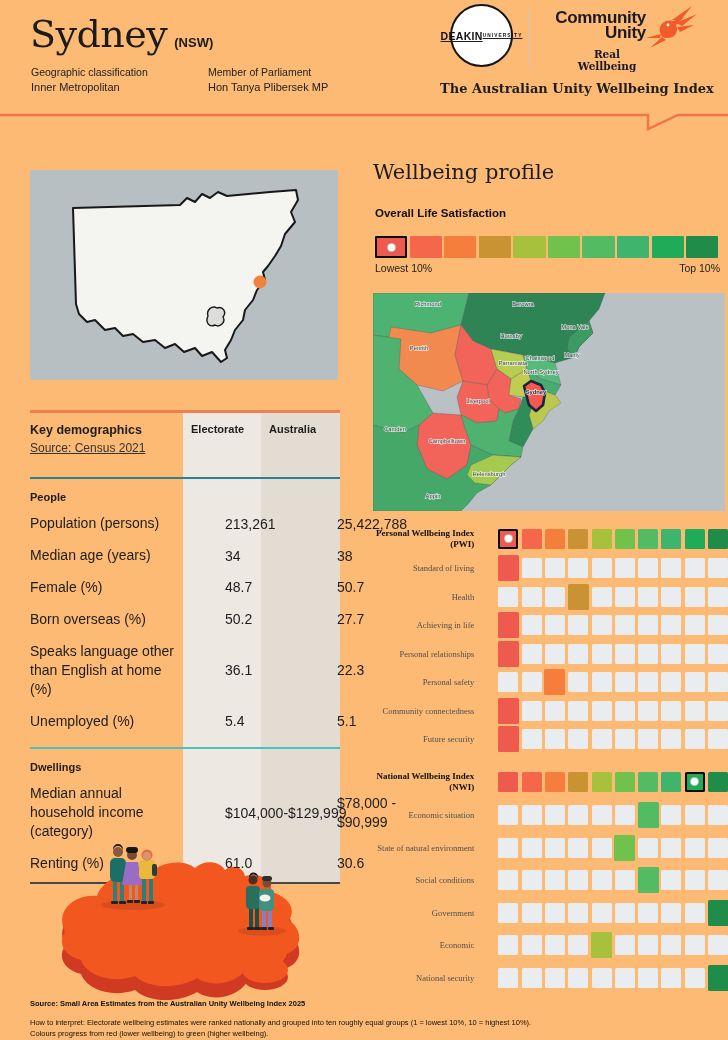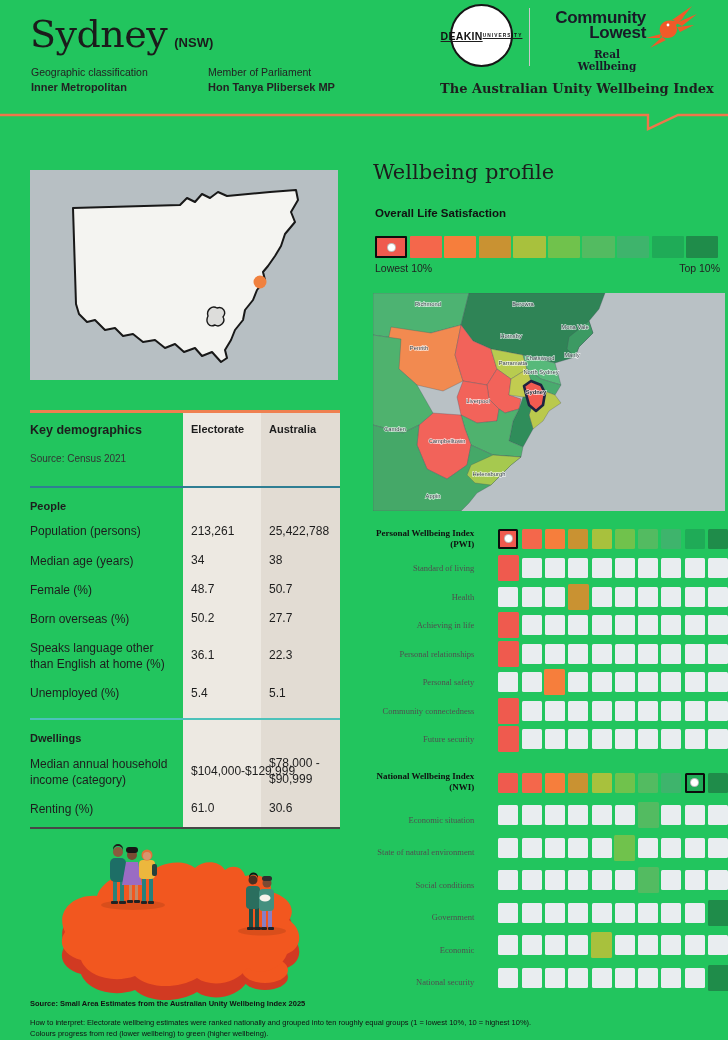--- a/index.html
+++ b/index.html
@@ -1,24 +1,24 @@
 <!DOCTYPE html>
 <html><head>
 <meta charset="utf-8">
 <style>
   html,body{margin:0;padding:0;background:#fff;}
   body{width:728px;height:1040px;overflow:hidden;font-family:"Liberation Sans",sans-serif;color:#1d1d1d;}
-  #page{position:relative;width:728px;height:1040px;background:#22c55e;}
+  #page{position:relative;width:728px;height:1040px;background:#fdba74;}
 
   
   .title-row{position:absolute;left:30px;top:12px;display:flex;align-items:baseline;gap:7px;}
   .title-main{font-family:"DejaVu Serif",serif;font-size:38px;font-weight:500;color:#1b1b1b;letter-spacing:-.5px;}
   .title-state{font-size:13px;font-weight:700;color:#1b1b1b;}
   .hdr-meta{position:absolute;top:66px;font-size:10.5px;color:#222;}
-  .hdr-meta .v{font-weight:700;font-size:11px;margin-top:3px;}
+  .hdr-meta .v{font-weight:400;font-size:11px;margin-top:3px;}
   .meta-geo{left:31px;} .meta-mp{left:208px;}
 
   .deakin{position:absolute;left:450px;top:4px;width:63px;height:63px;border:2px solid #161616;border-radius:50%;
     display:flex;flex-direction:row;align-items:center;justify-content:center;box-sizing:border-box;background:#fff;text-decoration:underline;}
   .deakin .d1{font-size:10.5px;font-weight:800;letter-spacing:.3px;color:#111;margin-top:1px;}
   .deakin .d2{font-size:4.8px;font-weight:600;letter-spacing:1.1px;color:#111;}
   .logo-div{position:absolute;left:529px;top:8px;width:1px;height:58px;background:#c9c9c9;}
   .au-logo{position:absolute;left:538px;top:8px;width:190px;}
   .au-words{position:absolute;left:0;top:2px;width:108px;text-align:right;color:#191927;font-weight:800;line-height:15px;font-size:17px;letter-spacing:-.3px;}
   .au-tag{position:absolute;left:28px;top:40px;width:82px;text-align:center;font-family:"DejaVu Serif",serif;font-size:10.5px;font-weight:600;color:#191927;}
@@ -29,27 +29,27 @@
   
   .nsw-map{position:absolute;left:30px;top:170px;width:308px;height:210px;}
 
   .demo{position:absolute;left:30px;top:410px;width:310px;border-top:3px solid #ef8050;border-bottom:2px solid #474747;padding-bottom:3px;}
   .strip{position:absolute;top:0;bottom:0;z-index:0;}
   .strip.s1{left:153px;width:78px;background:#ede9e2;}
   .strip.s2{left:231px;width:79px;background:#e2dcd3;}
   .demo-content{position:relative;z-index:1;}
   .demo-head{display:grid;grid-template-columns:153px 78px 79px;padding:10px 0 22px 0;}
   .demo-title{font-size:12.5px;font-weight:700;}
-  .demo-src{font-size:10px;color:#333;margin-top:16px;}
+  .demo-src{font-size:12px;color:#333;margin-top:4px;text-decoration:underline;}
   .demo-col{font-size:11px;font-weight:700;padding-left:8px;}
   .div-teal{height:2px;background:#2f7e93;}
   .div2{height:2px;background:#4cc2ba;margin-top:10px;}
   .demo-section{display:grid;grid-template-columns:153px 78px 79px;padding:11px 0 3px 0;}
   .demo-label.sec{font-weight:700;font-size:11px;}
-  .demo-row{display:grid;grid-template-columns:153px 78px 79px;align-items:center;padding:6.5px 0;font-size:12px;}
+  .demo-row{display:grid;grid-template-columns:153px 78px 79px;align-items:center;padding:6.5px 0;font-size:14px;gap:34px;}
   .demo-label{color:#1d1d1d;line-height:1.35;padding-right:6px;}
   .demo-val{padding-left:8px;line-height:1.3;}
 
   .illus{position:absolute;left:25px;top:812px;width:310px;height:190px;}
 
   .footer{position:absolute;left:30px;top:999px;width:690px;font-size:7.5px;color:#111;line-height:1.45;}
   .footer .f1{font-weight:700;margin-bottom:8px;font-weight:600;}
 
   
   .wb-heading{position:absolute;left:373px;top:160px;font-family:"DejaVu Serif",serif;font-size:21px;color:#1c1c1c;}
@@ -60,21 +60,21 @@
   .sel-dot{position:absolute;left:50%;top:50%;width:7px;height:7px;margin:-4.5px 0 0 -4.5px;background:#fff;border:1px solid rgba(0,0,0,.25);border-radius:50%;}
   .ols-caps{position:absolute;left:375px;top:262px;width:345px;display:flex;justify-content:space-between;font-size:10.5px;color:#222;}
 
   .syd-map{position:absolute;left:373px;top:293px;width:352px;height:218px;}
   .maplbl{font-family:"Liberation Sans",sans-serif;font-size:5.8px;fill:#333d44;paint-order:stroke;stroke:rgba(255,255,255,.75);stroke-width:1.3px;text-anchor:middle;}
   .maplbl.hl{font-weight:700;fill:#26303a;}
 
   .idx{position:absolute;left:373px;width:355px;}
   #pwi-grid{top:528px;} #nwi-grid{top:771px;}
   .idx-row{display:flex;align-items:center;}
-  #pwi-grid .idx-row{margin-bottom:8.5px;} #nwi-grid .idx-row{margin-bottom:12.5px;align-items:flex-end;}
+  #pwi-grid .idx-row{margin-bottom:8.5px;} #nwi-grid .idx-row{margin-bottom:12.5px;}
   .idx-label{width:114px;margin-right:24px;text-align:right;font-size:8.5px;color:#4f4f4f;line-height:1.2;font-family:Liberation Serif, serif;}
   .idx-label.idx-title{font-size:9px;font-weight:700;color:#0f0f0f;}
   .idx-cells{display:flex;gap:3.3px;align-items:center;}
   .cell{width:20px;height:20px;border-radius:1.5px;background:#e9edf0;position:relative;box-sizing:border-box;flex:0 0 auto;}
   .cell.sel{border:2.5px solid #0c0c0c;}
   .cell.big{width:21px;height:26px;margin:-3px -.5px;}
 </style>
 </head>
 <body>
 
@@ -99,21 +99,21 @@
       <polygon points="6.5,2.5 9,6.5 4,6.5" fill="#fff"></polygon>
     </svg>
     <div class="d1">DEAKIN</div>
     <div class="d2">UNIVERSITY</div>
   </div>
   <div class="logo-div"></div>
 
   <div class="au-logo">
     <div class="au-words">
       <div>Community</div>
-      <div>Lowest</div>
+      <div>Unity</div>
     </div>
     <div class="au-tag">Real Wellbeing</div>
     <svg class="au-bird" width="54" height="46" viewBox="0 0 54 46">
       <path d="M16 28 C14 20 22 15 29 17 L40 13 L32 21 C36 29 28 37 18 33 Z" fill="#f15a29"></path>
       <path d="M28 16 L48 2 L36 17 Z" fill="#f15a29"></path>
       <path d="M32 19 L53 10 L38 22 Z" fill="#f15a29"></path>
       <path d="M33 23 L50 21 L36 28 Z" fill="#f15a29"></path>
       <path d="M17 30 L2 34 L16 34 Z" fill="#f15a29"></path>
       <path d="M18 33 L6 44 L22 36 Z" fill="#f15a29"></path>
       <circle cx="24" cy="21" r="1.4" fill="#fff"></circle>

